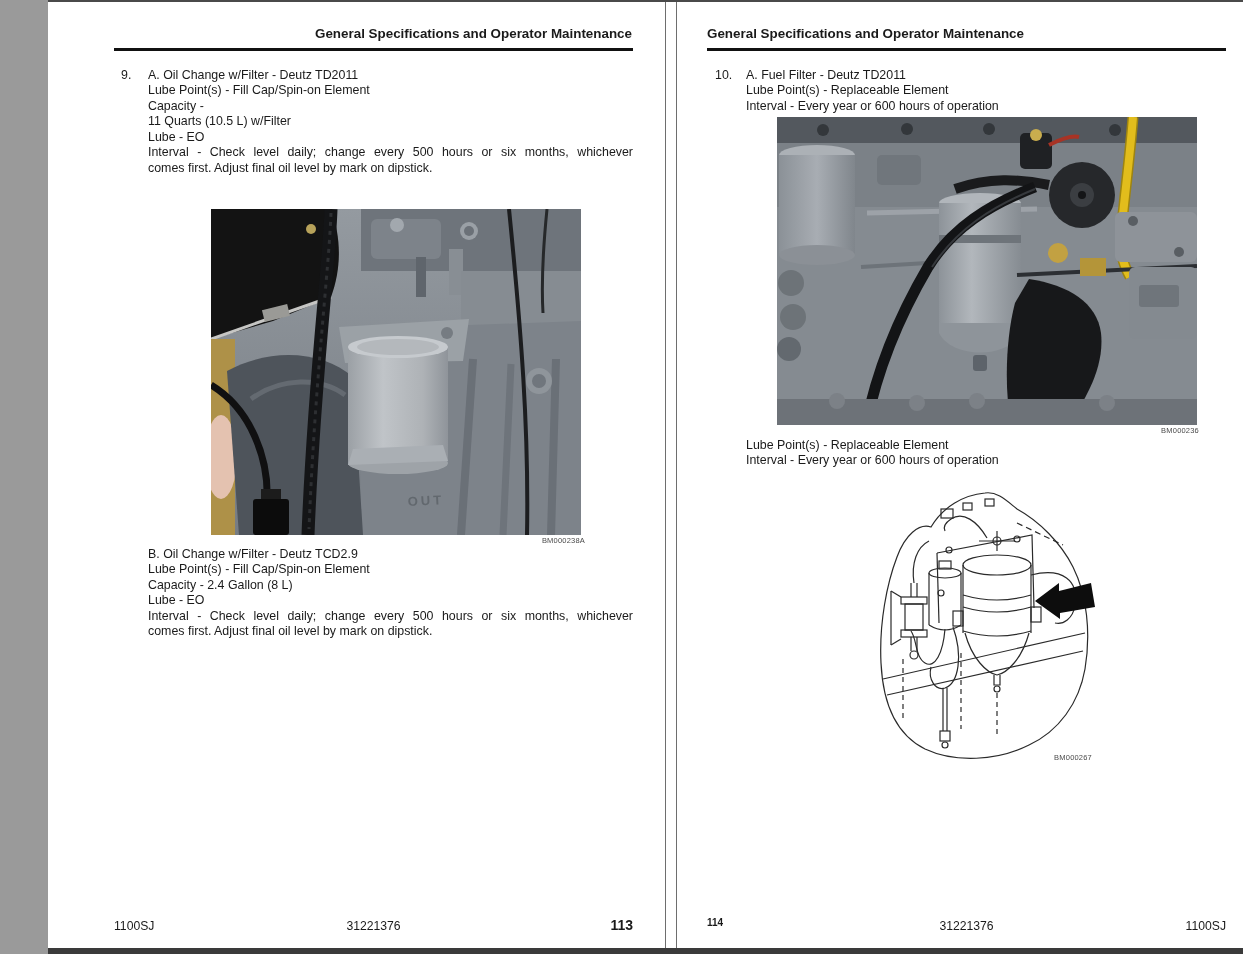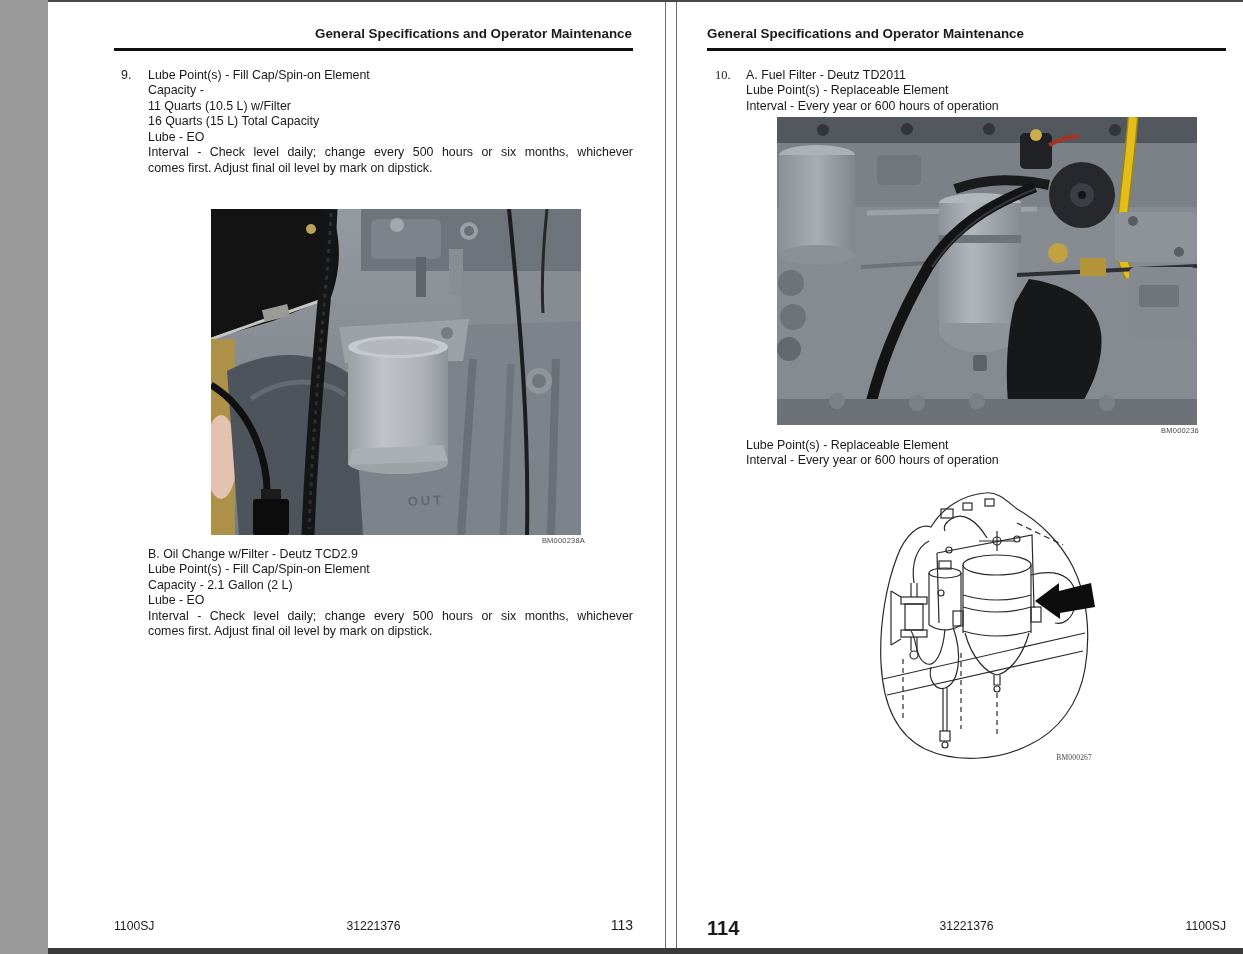--- a/index.html
+++ b/index.html
@@ -15,41 +15,41 @@
   .body-block{position:absolute;display:flex;}
   .num-col{font-size:12.4px;line-height:15.45px;flex:0 0 auto;}
   .txt-col p{margin:0;font-size:12.4px;line-height:15.45px;}
   .jline{width:100%;text-align:justify;text-align-last:justify;}
   .figure{position:absolute;overflow:hidden;}
   .figure svg{display:block;}
   .fig-caption{position:absolute;font-size:7.5px;color:#4a4a4a;text-align:right;letter-spacing:.2px;}
   .footer{position:absolute;top:915px;height:20px;}
   .footer .f-left{position:absolute;left:0;top:2px;font-size:12.2px;}
   .footer .f-center{position:absolute;left:50%;top:2px;transform:translateX(-50%);font-size:12.2px;}
-  .footer .f-right{position:absolute;right:0;top:0;font-size:14px;font-weight:normal;}
-  .footer.footer-r .f-left{font-size:20px;font-weight:bold;top:0;}
+  .footer .f-right{position:absolute;right:0;top:0;font-size:14px;font-weight:bold;}
+  .footer.footer-r .f-left{font-size:10px;font-weight:bold;top:0;}
   .footer.footer-r .f-right{font-size:12.2px;font-weight:normal;top:2px;}
 </style>
 </head>
 <body>
 
 <div class="viewer">
   <div class="edge-top"></div>
 
   <div class="page page-left">
     <div class="hdr-title" style="right:33px;">General Specifications and Operator Maintenance</div>
     <div class="hdr-rule" style="left:57px;width:519px;"></div>
 
     <div class="body-block" style="left:57px;top:66px;width:519px;">
       <div class="num-col" style="width:34px;padding-left:7px;box-sizing:border-box;">9.</div>
       <div class="txt-col" style="flex:1;">
+        <p>A. Oil Change w/Filter - Deutz TD2011</p>
         <p>Lube Point(s) - Fill Cap/Spin-on Element</p>
         <p>Capacity -</p>
         <p>11 Quarts (10.5 L) w/Filter</p>
-        <p>16 Quarts (15 L) Total Capacity</p>
         <p>Lube - EO</p>
         <p class="jline">Interval - Check level daily; change every 500 hours or six months, whichever</p>
         <p>comes first. Adjust final oil level by mark on dipstick.</p>
       </div>
     </div>
 
     <div class="figure" style="left:154px;top:207px;width:370px;height:326px;">
       <svg width="370" height="326" viewBox="0 0 370 326">
         <defs>
           <linearGradient id="filtG" x1="0" y1="0" x2="1" y2="0">
@@ -109,40 +109,40 @@
 
         <text x="197" y="297" font-family="Liberation Sans, sans-serif" font-size="13" font-weight="bold" letter-spacing="3" fill="#62686e" transform="rotate(-3 197 297)">OUT</text>
       </svg>
     </div>
     <div class="fig-caption" style="left:154px;top:534px;width:374px;">BM000238A</div>
 
     <div class="body-block" style="left:91px;top:545px;width:485px;">
       <div class="txt-col" style="flex:1;">
         <p>B. Oil Change w/Filter - Deutz TCD2.9</p>
         <p>Lube Point(s) - Fill Cap/Spin-on Element</p>
-        <p>Capacity - 2.1 Gallon (2 L)</p>
+        <p>Capacity - 2.4 Gallon (8 L)</p>
         <p>Lube - EO</p>
         <p class="jline">Interval - Check level daily; change every 500 hours or six months, whichever</p>
         <p>comes first. Adjust final oil level by mark on dipstick.</p>
       </div>
     </div>
 
     <div class="footer" style="left:57px;width:519px;">
       <span class="f-left">1100SJ</span>
       <span class="f-center">31221376</span>
       <span class="f-right">113</span>
     </div>
   </div>
 
   <div class="page page-right">
     <div class="hdr-title" style="left:30px;">General Specifications and Operator Maintenance</div>
     <div class="hdr-rule" style="left:30px;width:519px;"></div>
 
     <div class="body-block" style="left:38px;top:66px;width:511px;">
-      <div class="num-col" style="width:31px;font-family:Liberation Serif, serif;">10.</div>
+      <div class="num-col" style="width:31px;">10.</div>
       <div class="txt-col" style="flex:1;">
         <p>A. Fuel Filter - Deutz TD2011</p>
         <p>Lube Point(s) - Replaceable Element</p>
         <p>Interval - Every year or 600 hours of operation</p>
       </div>
     </div>
 
     <div class="figure" style="left:100px;top:115px;width:420px;height:308px;">
       <svg width="420" height="308" viewBox="0 0 420 308">
         <defs>
@@ -283,21 +283,21 @@
         <path d="M36,176 L36,236" stroke-dasharray="5 4"></path>
         <path d="M130,210 L130,252" stroke-dasharray="5 4"></path>
         <path d="M94,170 L94,246" stroke-dasharray="5 4"></path>
         <path d="M76,205 L76,248 M80,205 L80,248"></path>
         <rect x="73" y="248" width="10" height="10"></rect>
           <circle cx="78" cy="262" r="3"></circle>
 
         <path d="M168,118 L192,100 L192,108 L224,100 L228,124 L193,130 L193,136 Z" fill="#0d0d0d" stroke="none"></path>
       </svg>
     </div>
-    <div class="fig-caption" style="left:190px;top:751px;width:225px;text-align:right;font-family:Liberation Serif, serif;">BM000267</div>
+    <div class="fig-caption" style="left:190px;top:751px;width:225px;text-align:right;">BM000267</div>
 
     <div class="footer footer-r" style="left:30px;width:519px;">
       <span class="f-left">114</span>
       <span class="f-center">31221376</span>
       <span class="f-right">1100SJ</span>
     </div>
   </div>
 
   <div class="edge-bottom"></div>
 </div>

